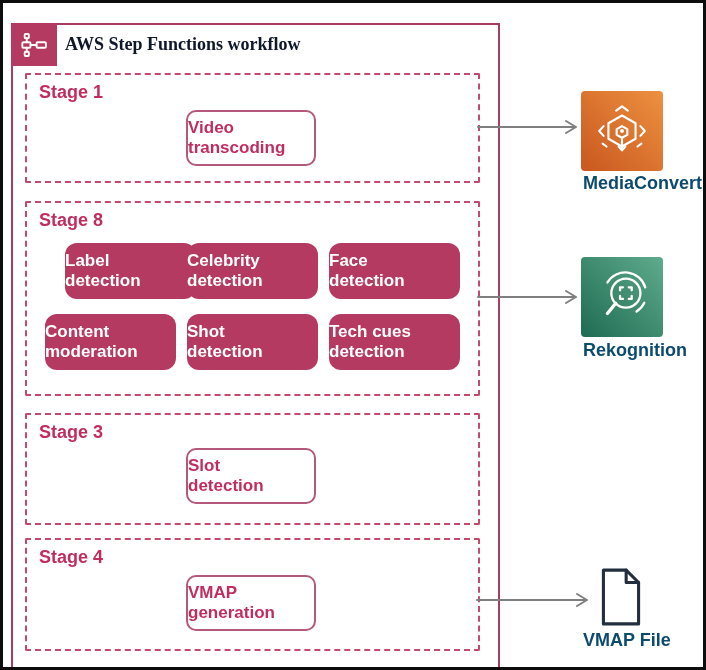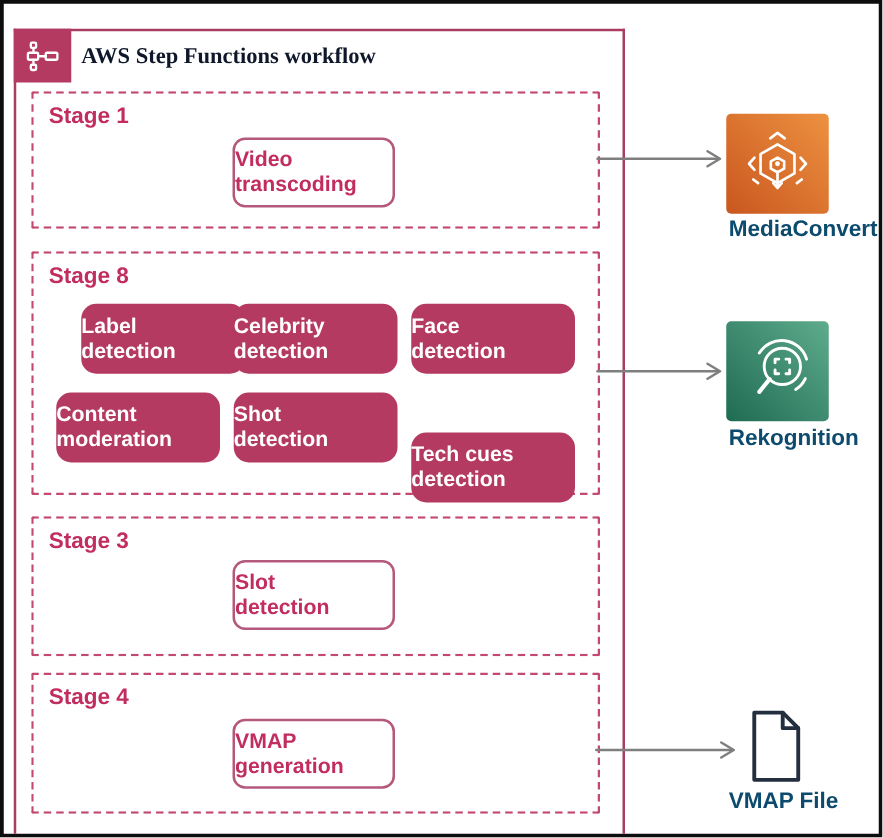--- a/index.html
+++ b/index.html
@@ -112,21 +112,21 @@
     <span>detection</span>
   </div>
   <div class="task filled" style="left:42px; top:311px;">
     <span>Content</span>
     <span>moderation</span>
   </div>
   <div class="task filled" style="left:184px; top:311px;">
     <span>Shot</span>
     <span>detection</span>
   </div>
-  <div class="task filled" style="left:326px; top:311px;margin-top:32px;">
+  <div class="task filled" style="left:326px; top:311px;">
     <span>Tech cues</span>
     <span>detection</span>
   </div>
 
   <div class="stage stage-3">
     <div class="stage-label">Stage 3</div>
   </div>
   <div class="task outlined" style="left:183px; top:445px;">
     <span>Slot</span>
     <span>detection</span>

